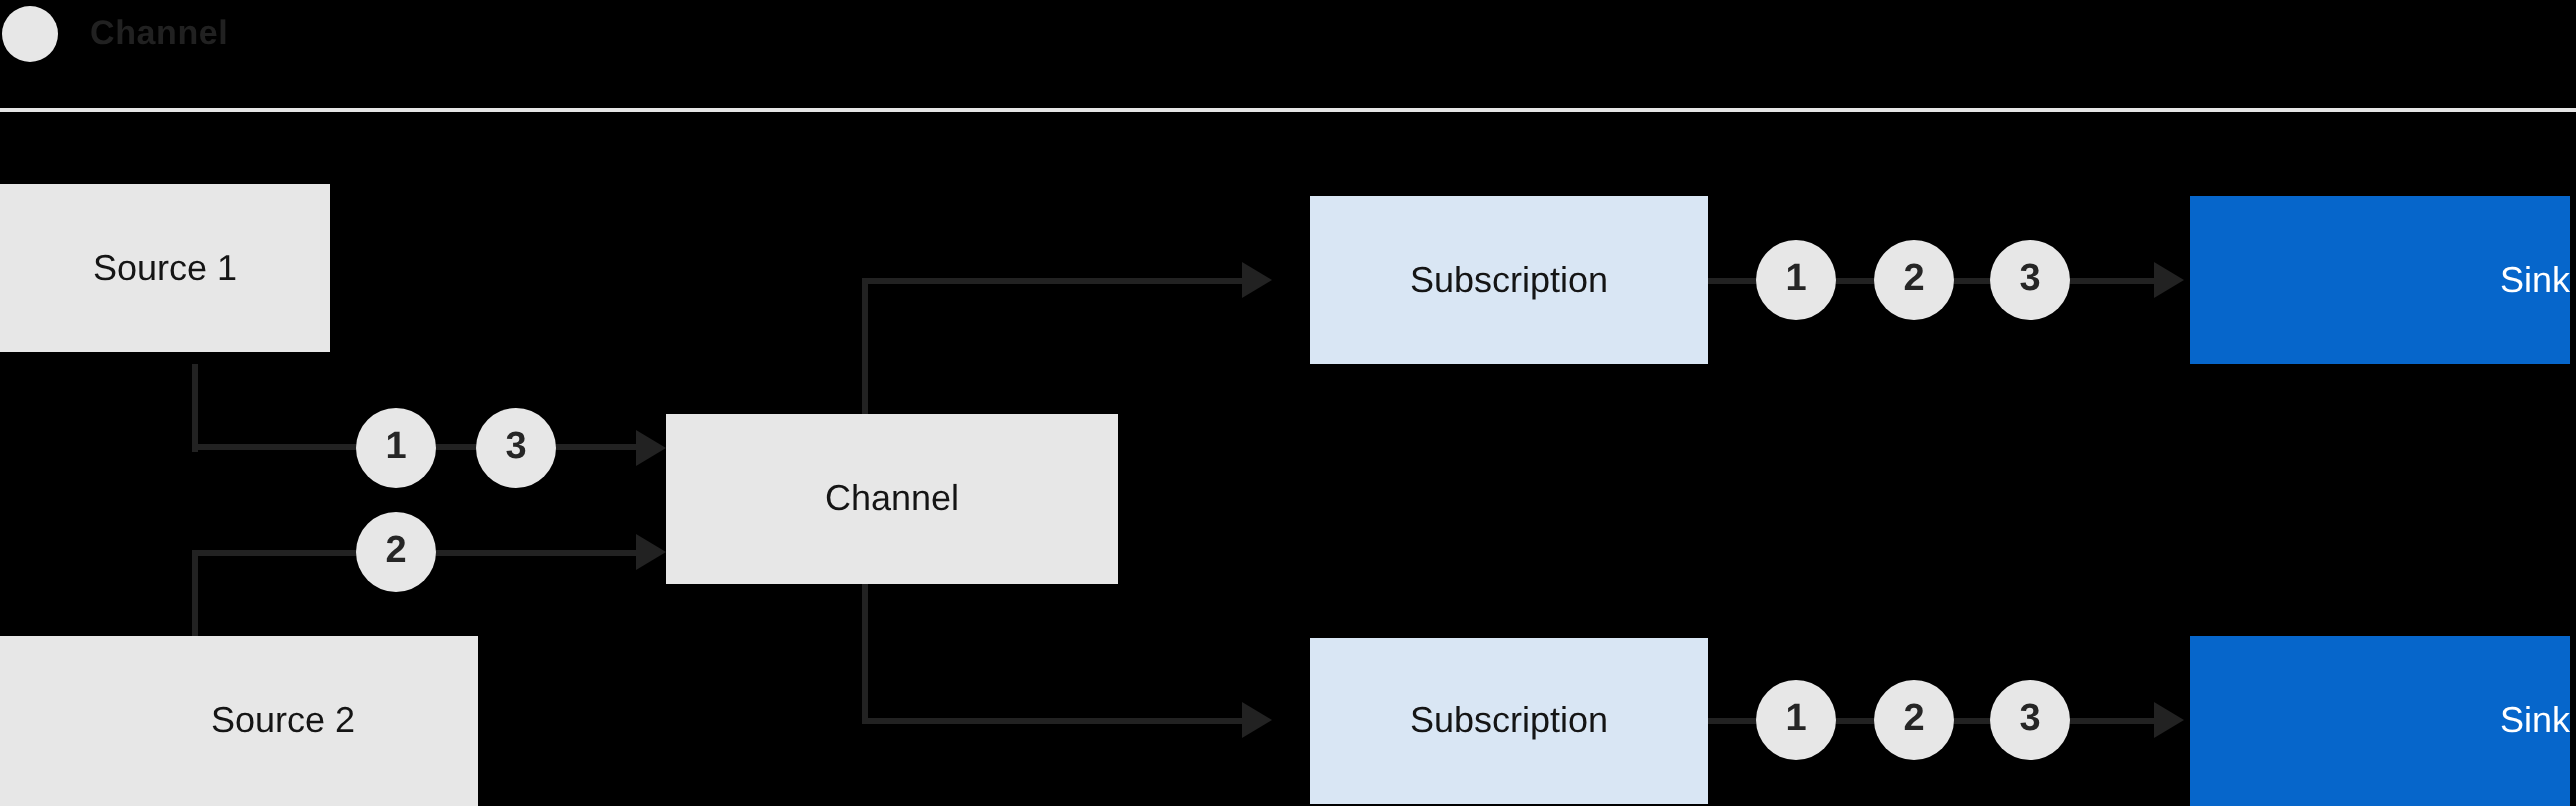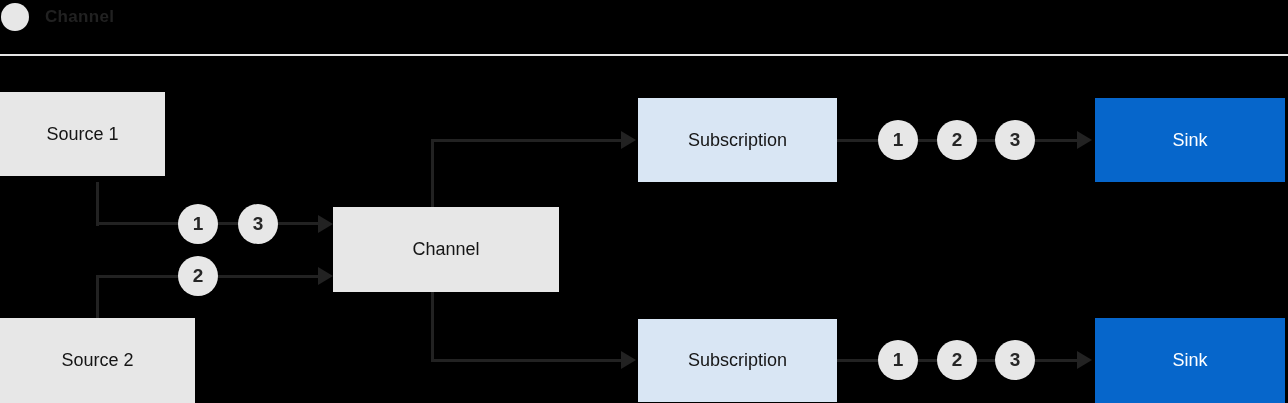--- a/index.html
+++ b/index.html
@@ -27,22 +27,22 @@
   .legend-label{
     position:absolute;left:45px;top:7px;font-size:17px;font-weight:bold;
     color:var(--legend-text);letter-spacing:.3px;
   }
   .divider{position:absolute;left:0;top:54px;width:1288px;height:2px;background:var(--divider);}
   .node{
     position:absolute;display:flex;align-items:center;justify-content:center;
     font-size:18px;color:var(--node-text);
   }
   .node.gray{background:var(--node-gray-fill);}
-  .node.lightblue{background:var(--subscription-fill);}
-  .node.blue{background:var(--sink-fill);color:var(--sink-text);}
+  .node.lightblue{background:var(--subscription-fill);margin-left:17px;}
+  .node.blue{background:var(--sink-fill);color:var(--sink-text);justify-content:flex-end;}
   .hline{position:absolute;height:3px;background:var(--line);}
   .vline{position:absolute;width:3px;background:var(--line);}
   .arrowhead{
     position:absolute;width:0;height:0;
     border-top:9px solid transparent;border-bottom:9px solid transparent;
     border-left:15px solid var(--line);
   }
   .badge{
     position:absolute;width:40px;height:40px;border-radius:50%;
     background:var(--event-circle-fill);display:flex;align-items:center;justify-content:center;
@@ -103,21 +103,21 @@
   <div class="badge" style="left:937px;top:340px;">
       <span>2</span>
     </div>
   <div class="badge" style="left:995px;top:340px;">
       <span>3</span>
     </div>
 
   <div class="node gray" style="left:0;top:92px;width:165px;height:84px;">
     <span>Source 1</span>
   </div>
-  <div class="node gray" style="left:0;top:318px;width:195px;height:85px;">
+  <div class="node gray" style="left:0;top:318px;width:195px;height:85px;padding-left:44px;">
     <span>Source 2</span>
   </div>
   <div class="node gray" style="left:333px;top:207px;width:226px;height:85px;">
     <span>Channel</span>
   </div>
   <div class="node lightblue" style="left:638px;top:98px;width:199px;height:84px;">
     <span>Subscription</span>
   </div>
   <div class="node lightblue" style="left:638px;top:319px;width:199px;height:83px;">
     <span>Subscription</span>

